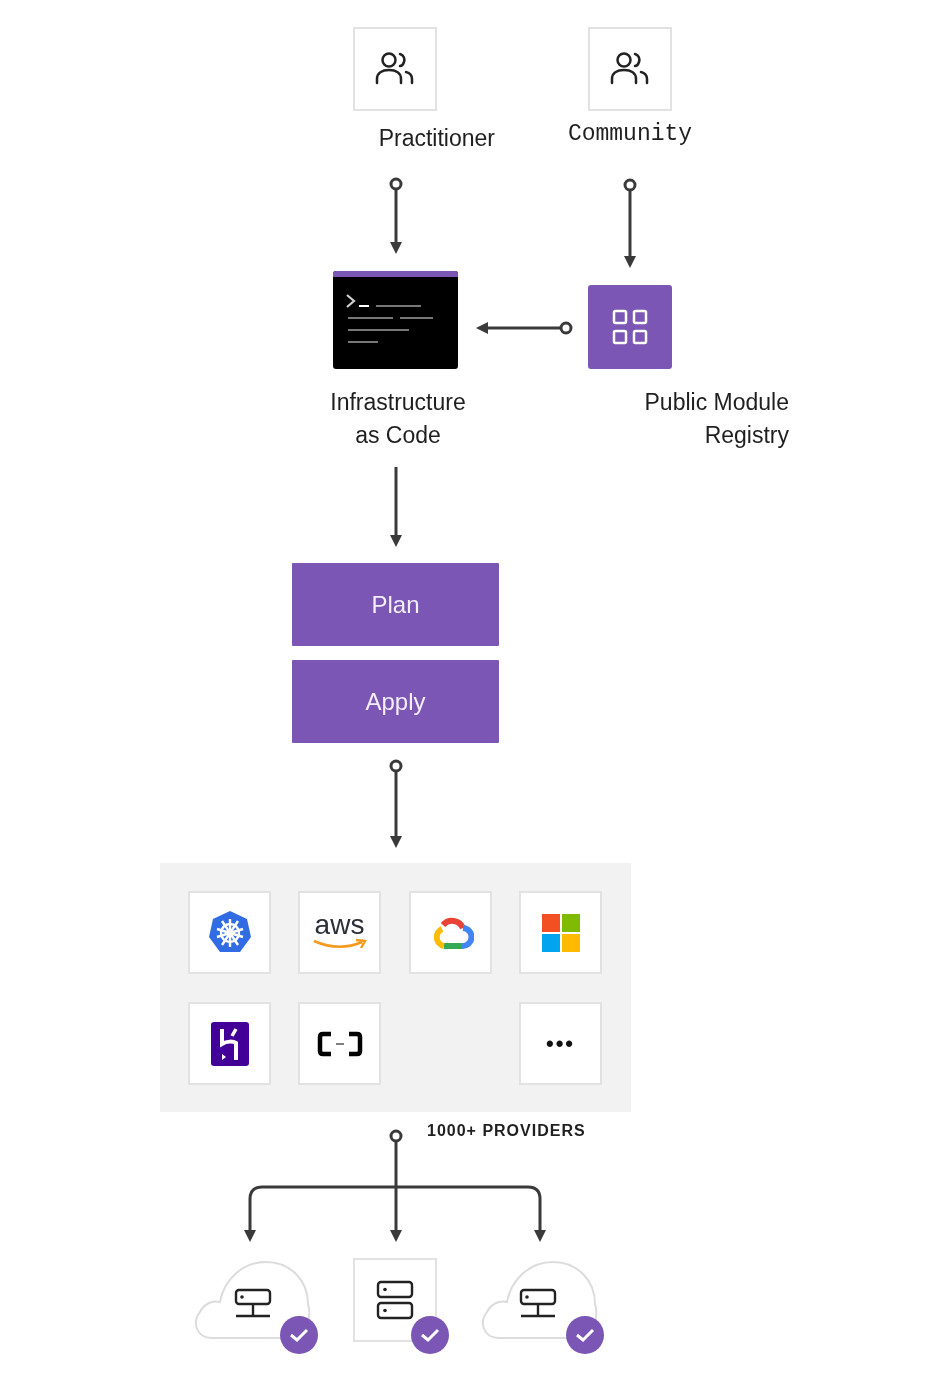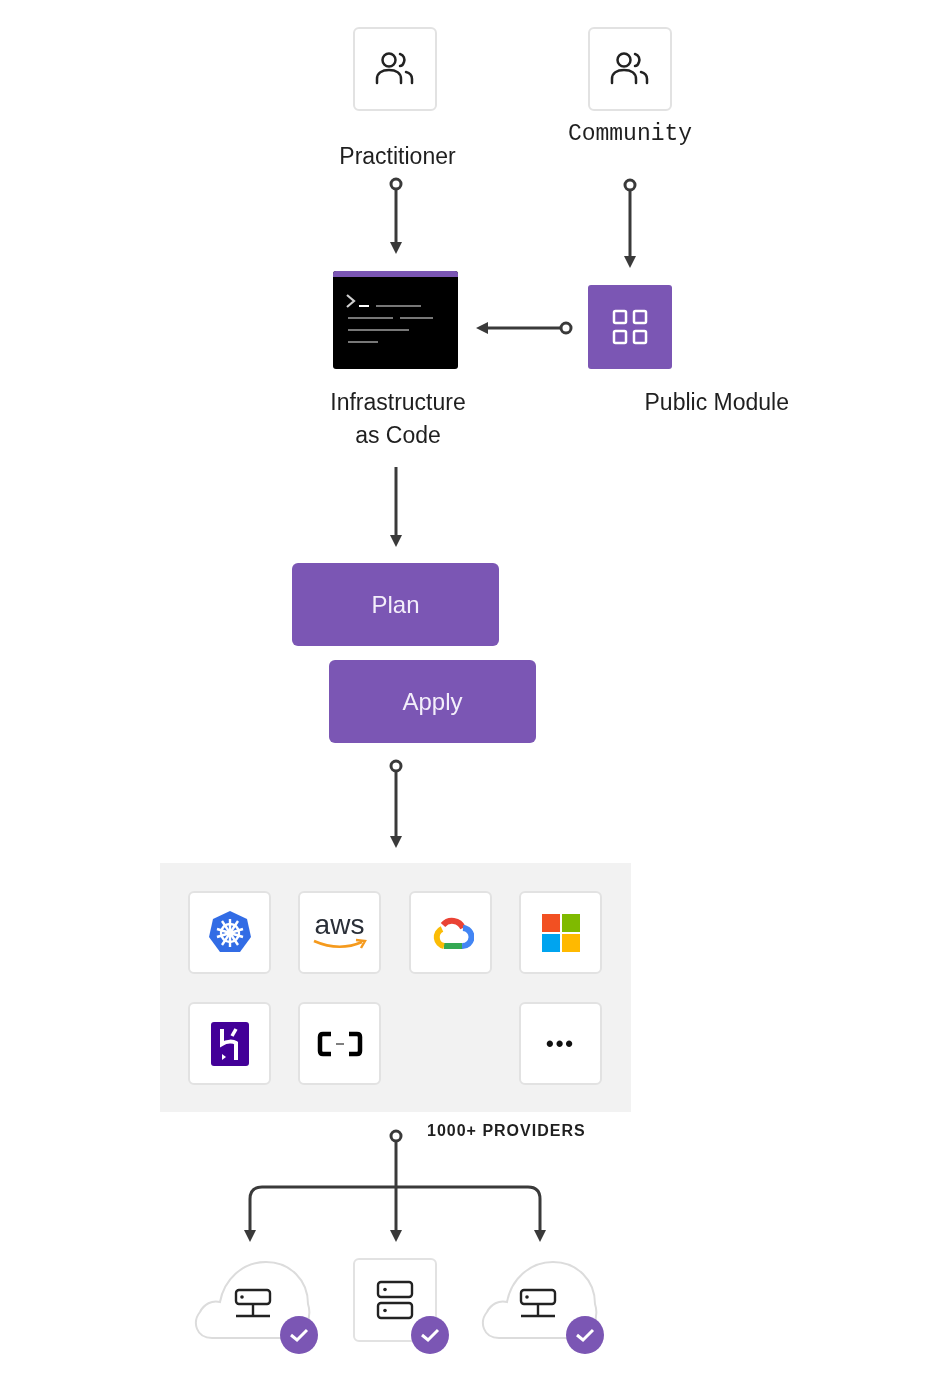--- a/index.html
+++ b/index.html
@@ -1,20 +1,20 @@
 <!DOCTYPE html>
 <html><head>
 <meta charset="utf-8">
 <style>
   html,body{margin:0;padding:0;background:#fff;}
   body{width:944px;height:1383px;position:relative;font-family:"Liberation Sans",sans-serif;color:#1f1f1f;overflow:hidden;}
   .abs{position:absolute;}
-  .card{position:absolute;background:#fff;border:2px solid #e2e2e2;border-radius:6px;box-sizing:border-box;display:flex;align-items:center;justify-content:center;}
+  .card{position:absolute;background:#fff;border:2px solid #e2e2e2;border-radius:0;box-sizing:border-box;display:flex;align-items:center;justify-content:center;}
   .label{position:absolute;font-size:23px;font-weight:500;text-align:center;line-height:33px;color:#1f1f1f;}
-  .btn{position:absolute;left:292px;width:207px;height:83px;background:#7b56b4;border-radius:6px;color:#f3eefa;font-size:24px;display:flex;align-items:center;justify-content:center;}
+  .btn{position:absolute;left:292px;width:207px;height:83px;background:#7b56b4;border-radius:1px;color:#f3eefa;font-size:24px;display:flex;align-items:center;justify-content:center;}
   svg.lines{position:absolute;left:0;top:0;}
   .panel{position:absolute;left:160px;top:863px;width:471px;height:249px;background:#f2f2f2;}
   .tile{width:83px;height:83px;}
   .providers{position:absolute;left:427px;top:1122px;font-size:16px;font-weight:700;letter-spacing:1px;color:#1f1f1f;}
   .check{position:absolute;width:38px;height:38px;border-radius:50%;background:#7b56b4;display:flex;align-items:center;justify-content:center;}
 </style>
 </head>
 <body>
 
 <svg class="lines" width="944" height="1383">
@@ -49,21 +49,21 @@
 <div class="card" style="left:353px;top:27px;width:84px;height:84px;">
   <svg width="44" height="40" viewBox="0 0 44 40">
     <g stroke="#222" stroke-width="2.5" fill="none" stroke-linecap="round">
       <circle cx="16" cy="11" r="6.5"></circle>
       <path d="M4,34 V30 C4,24 9,21 16,21 C23,21 28,24 28,30 V34"></path>
       <path d="M27,5 C31,6 32,10 31,13 C30,16 28,17 27,17"></path>
       <path d="M33,23 C37,24 39,27 39,30 V34"></path>
     </g>
   </svg>
 </div>
-<div class="label" style="left:300px;top:140px;width:195px;">Practitioner</div>
+<div class="label" style="left:300px;top:122px;width:195px;text-align:right;">Practitioner</div>
 
 <div class="card" style="left:588px;top:27px;width:84px;height:84px;">
   <svg width="44" height="40" viewBox="0 0 44 40">
     <g stroke="#222" stroke-width="2.5" fill="none" stroke-linecap="round">
       <circle cx="16" cy="11" r="6.5"></circle>
       <path d="M4,34 V30 C4,24 9,21 16,21 C23,21 28,24 28,30 V34"></path>
       <path d="M27,5 C31,6 32,10 31,13 C30,16 28,17 27,17"></path>
       <path d="M33,23 C37,24 39,27 39,30 V34"></path>
     </g>
   </svg>
@@ -94,24 +94,25 @@
     <g stroke="#fff" stroke-width="2.5" fill="none">
       <rect x="2" y="2" width="12" height="12" rx="1.5"></rect>
       <rect x="22" y="2" width="12" height="12" rx="1.5"></rect>
       <rect x="2" y="22" width="12" height="12" rx="1.5"></rect>
       <rect x="22" y="22" width="12" height="12" rx="1.5"></rect>
     </g>
   </svg>
 </div>
 <div class="label" style="left:589px;top:386px;width:200px;text-align:right;">
   <div>Public Module</div>
+  <div>Registry</div>
 </div>
 
 <div class="btn" style="top:563px;">Plan</div>
-<div class="btn" style="top:660px;margin-left:37px;">Apply</div>
+<div class="btn" style="top:660px;">Apply</div>
 
 <div class="panel">
   <div class="card tile" style="left:28px;top:28px;">
     <svg width="48" height="48" viewBox="0 0 48 48">
       <polygon points="24,2 41,10 45,28 34,43 14,43 3,28 7,10" fill="#326ce5"></polygon>
       <g stroke="#fff" stroke-width="2.4" fill="none">
         <circle cx="24" cy="24" r="9"></circle>
         <line x1="24" y1="10" x2="24" y2="38"></line>
         <line x1="11" y1="20" x2="37" y2="28"></line>
         <line x1="11" y1="28" x2="37" y2="20"></line>

